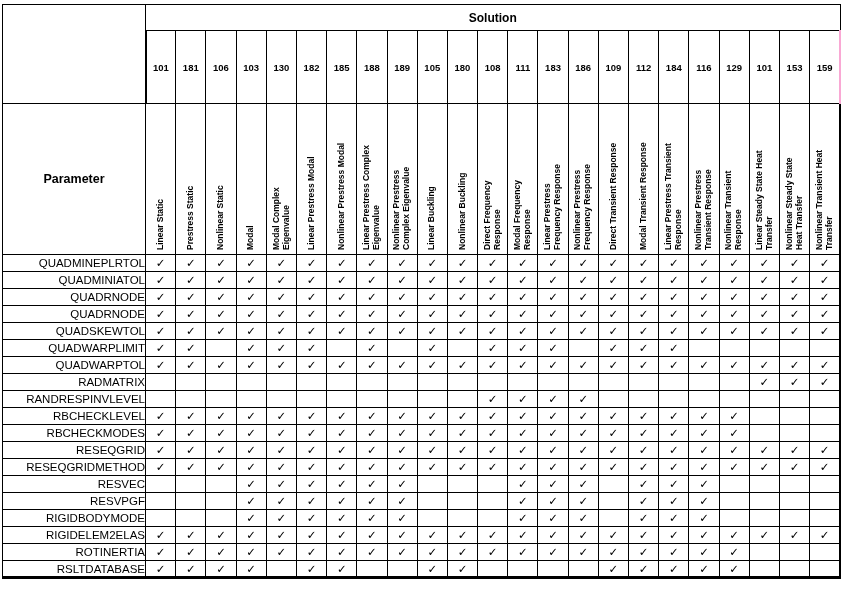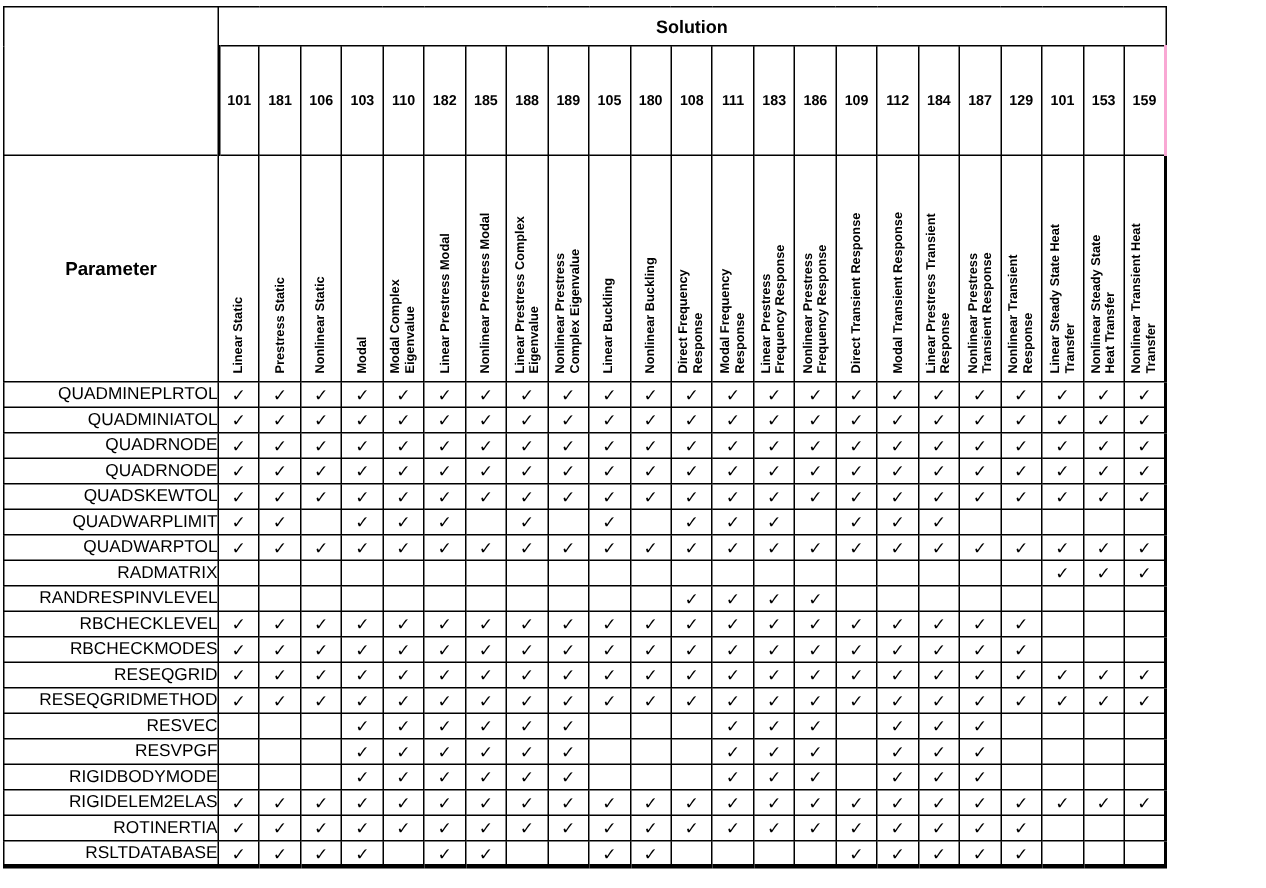--- a/index.html
+++ b/index.html
@@ -2,21 +2,21 @@
 <html><head>
 <meta charset="utf-8">
 <style>
   html,body { margin:0; padding:0; background:#ffffff; }
   .page {
     width:844px; height:592px; box-sizing:border-box;
     background:#ffffff; padding:4px 3px 0 2px;
     font-family:"Liberation Sans", sans-serif; color:#000;
   }
   table.matrix {
-    border-collapse:collapse; table-layout:fixed; width:776px;
+    border-collapse:collapse; table-layout:fixed; width:839px;
   }
   table.matrix td, table.matrix th {
     border:1px solid #000; padding:0; overflow:hidden;
     font-family:"Liberation Sans", sans-serif; color:#000;
   }
   
   td.corner { border:none; background:#ffffff; }
   
   tr.solution-row { height:26px; }
   th.solution {
@@ -97,35 +97,35 @@
     <thead>
       <tr class="solution-row">
         <td class="corner" rowspan="2"></td>
         <th class="solution" colspan="23">Solution</th>
       </tr>
       <tr class="ids-row">
           <th class="num first">101</th>
           <th class="num">181</th>
           <th class="num">106</th>
           <th class="num">103</th>
-          <th class="num">110</th>
+          <th class="num">130</th>
           <th class="num">182</th>
           <th class="num">185</th>
           <th class="num">188</th>
           <th class="num">189</th>
           <th class="num">105</th>
           <th class="num">180</th>
           <th class="num">108</th>
           <th class="num">111</th>
           <th class="num">183</th>
           <th class="num">186</th>
           <th class="num">109</th>
           <th class="num">112</th>
           <th class="num">184</th>
-          <th class="num">187</th>
+          <th class="num">116</th>
           <th class="num">129</th>
           <th class="num">101</th>
           <th class="num">153</th>
           <th class="num last">159</th>
         </tr>
       <tr class="names-row">
         <td class="param-head">Parameter</td>
       <th class="rot"><div class="vlabel">Linear Static</div></th>
           <th class="rot"><div class="vlabel">Prestress Static</div></th>
           <th class="rot"><div class="vlabel">Nonlinear Static</div></th>

